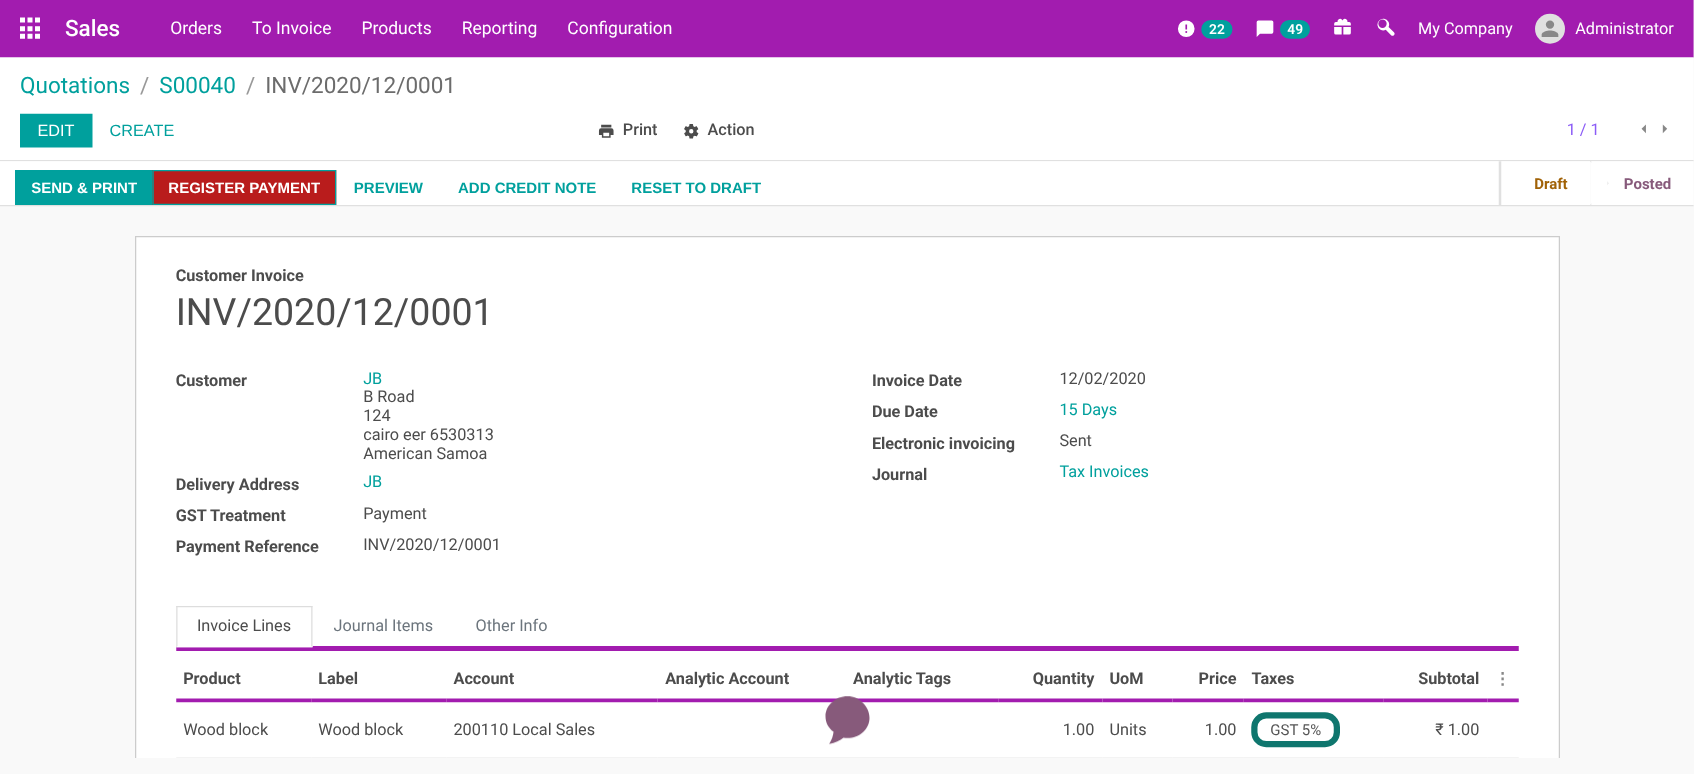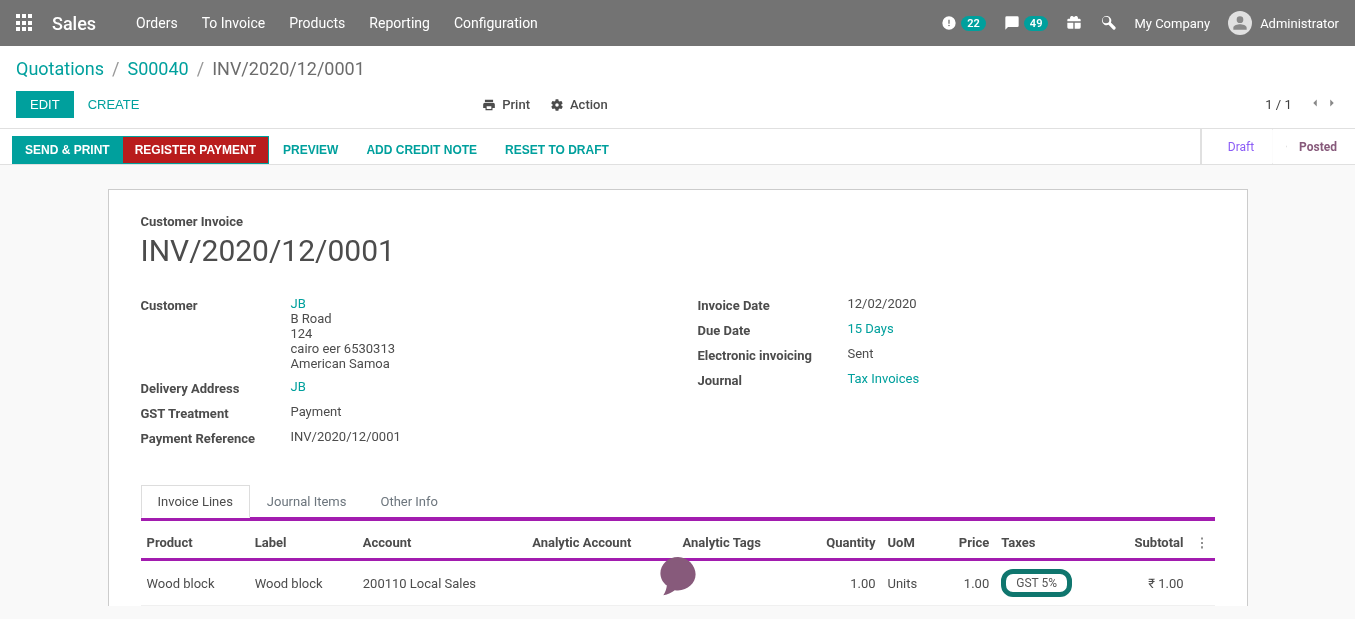--- a/index.html
+++ b/index.html
@@ -1,19 +1,19 @@
 <!DOCTYPE html>
 <html><head>
 <meta charset="utf-8">
 <style>
 * { box-sizing: border-box; margin: 0; padding: 0; }
 body { font-family: -apple-system, BlinkMacSystemFont, "Segoe UI", Roboto, "Helvetica Neue", sans-serif; font-size: 13px; color: #4c4c4c; background: #f9f9f9; width: 1355px; height: 619px; overflow: hidden; position: relative; }
 
 
-.navbar { background: #737373; color: #fff; height: 46px; display: flex; align-items: center; padding: 0 16px; }
+.navbar { background: #a21caf; color: #fff; height: 46px; display: flex; align-items: center; padding: 0 16px; }
 .apps-icon { display: inline-flex; flex-wrap: wrap; width: 18px; height: 18px; gap: 2px; margin-right: 18px; cursor: pointer; }
 .apps-icon span { width: 4px; height: 4px; background: #fff; }
 .brand { font-size: 18px; font-weight: 500; margin-right: 40px; }
 .nav-menu { display: flex; gap: 24px; }
 .nav-menu a { color: #fff; text-decoration: none; font-size: 14px; cursor: pointer; }
 .nav-right { margin-left: auto; display: flex; align-items: center; gap: 18px; }
 .badge-pill { display: inline-flex; align-items: center; gap: 4px; cursor: pointer; position: relative; }
 .badge-count { background: #00a09d; color: #fff; border-radius: 10px; padding: 1px 6px; font-size: 11px; font-weight: 600; }
 .nav-icon { width: 16px; height: 16px; fill: #fff; cursor: pointer; }
 .avatar { width: 24px; height: 24px; border-radius: 50%; background: #e0e0e0; display: inline-flex; align-items: center; justify-content: center; }
@@ -24,32 +24,32 @@
 .breadcrumb { font-size: 18px; color: #875a7b; margin-bottom: 12px; display: flex; align-items: center; gap: 8px; }
 .breadcrumb a { color: #00a09d; text-decoration: none; cursor: pointer; }
 .breadcrumb .sep { color: #999; }
 .breadcrumb .current { color: #6c6c6c; }
 .cp-row { display: flex; align-items: center; padding-bottom: 10px; }
 .btn { border: none; padding: 6px 14px; font-size: 13px; cursor: pointer; font-weight: 500; }
 .btn-primary { background: #00a09d; color: #fff; text-transform: uppercase; }
 .btn-link { background: transparent; color: #00a09d; text-transform: uppercase; font-weight: 500; }
 .cp-center { margin: 0 auto; display: flex; gap: 20px; color: #4c4c4c; }
 .cp-center-item { display: inline-flex; align-items: center; gap: 6px; cursor: pointer; font-weight: 500; }
-.pager { margin-left: auto; display: flex; align-items: center; gap: 16px; color: #404040; }
+.pager { margin-left: auto; display: flex; align-items: center; gap: 28px; color: #8b5cf6; }
 .pager-arrows svg { width: 14px; height: 14px; fill: #888; cursor: pointer; }
 
 
 .statusbar { background: #fff; border-bottom: 1px solid #e0e0e0; display: flex; align-items: flex-end; padding: 0 0 0 12px; height: 36px; position: relative; }
 .status-btns { display: flex; gap: 0; }
 .status-btn { border: 1px solid #ccc; background: #fff; color: #00a09d; padding: 6px 12px; font-size: 12px; font-weight: 600; cursor: pointer; text-transform: uppercase; }
 .status-btn.primary { background: #00a09d; color: #fff; border-color: #00a09d; }
 .status-btn.secondary { background: #b91c1c; color: #fff; border-color: #00a09d; margin-left: -1px; }
 .status-btn.link { border: none; background: transparent; padding: 6px 14px; }
 .status-arrows { margin-left: auto; display: flex; border-left: 1px solid #e0e0e0; height: 100%; align-items: stretch; }
-.arrow-step { position: relative; padding: 0 18px 0 26px; display: flex; align-items: center; font-size: 12px; font-weight: 400; color: #8b5cf6; border-left: 1px solid #e0e0e0; }
+.arrow-step { position: relative; padding: 0 18px 0 26px; display: flex; align-items: center; font-size: 12px; font-weight: 700; color: #a16207; border-left: 1px solid #e0e0e0; }
 .arrow-step.active { color: #875a7b; font-weight: 700; }
 .arrow-step::before { content:''; position:absolute; left:-1px; top:0; bottom:0; width:14px; background:#fff; clip-path: polygon(0 0, 100% 50%, 0 100%); border-right:1px solid #e0e0e0; }
 .arrow-step:first-child::before { display:none; }
 
 
 .sheet-wrap { padding: 0 16px; height: calc(619px - 46px - 96px - 36px); overflow: auto; }
 .sheet { background: #fff; border: 1px solid #ccc; max-width: 1140px; margin: 0 auto; padding: 24px 32px 40px; position: relative; margin-top: 24px; }
 .title-label { font-weight: 700; color: #4c4c4c; margin-bottom: 4px; }
 .title { font-size: 30px; color: #4c4c4c; margin-bottom: 28px; }
 .form-cols { display: flex; gap: 40px; }

